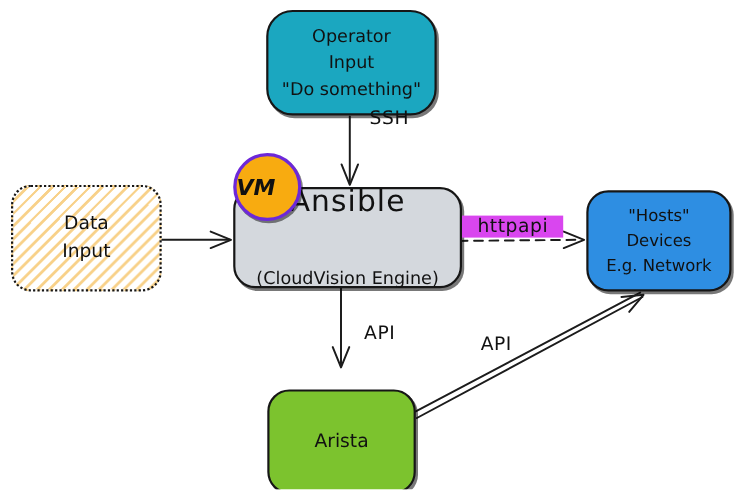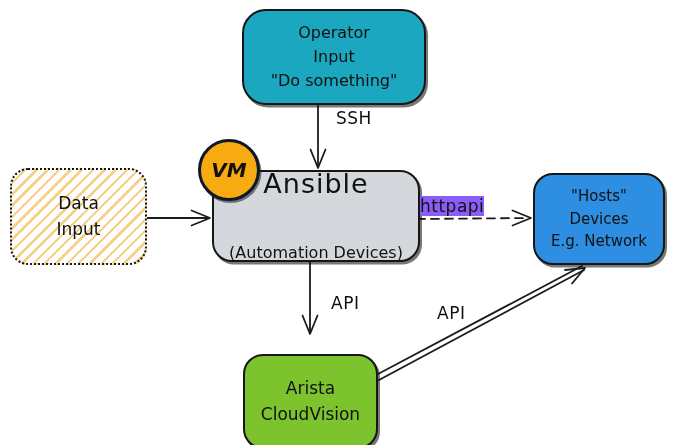--- a/index.html
+++ b/index.html
@@ -26,40 +26,40 @@
     display: flex;
     flex-direction: column;
     align-items: center;
     justify-content: center;
     text-align: center;
     box-shadow: 2px 2.5px 0 rgba(10,10,10,0.55);
   }
   .node .line { line-height: 1.5; white-space: nowrap; }
 
   .node-operator {
-    left: 242px; top: 9px; width: 184px; height: 96px;
+    left: 242px; top: 9px; width: 155px; height: 96px;
     background: var(--c-operator, #1ba7c0);
     border-radius: 24px;
     font-size: 16px;
     align-items: center;
   }
   .node-ansible {
     left: 212px; top: 170px; width: 208px; height: 92px;
     background: var(--c-ansible, #d4d8dd);
     gap: 40px;
   }
   .ansible-title { font-size: 27px; letter-spacing: 1px; line-height: 1.25; }
   .ansible-subtitle { font-size: 16px; line-height: 1.5; white-space: nowrap; }
   .vm-badge {
     position: absolute;
-    left: 198px; top: 139px; width: 62px; height: 62px;
+    left: 212px; top: 139px; width: 62px; height: 62px;
     background: var(--c-vm, #f8ab10);
-    border: 3px solid #0f172a;
+    border: 3px solid #6d28d9;
     border-radius: 50%;
-    display: flex; align-items: center; justify-content: center;
+    display: flex; align-items: center; justify-content: flex-start;
     font-size: 20px; font-weight: bold; font-style: italic;
     z-index: 3;
     box-shadow: 1.5px 2px 0 rgba(10,10,10,0.5);
   }
   .node-datainput {
     left: 10px; top: 168px; width: 137px; height: 97px;
     border: 2.5px dotted #161616;
     border-radius: 18px;
     background: repeating-linear-gradient(135deg,
       var(--c-datainput_stripe, #f8d189) 0 2.5px,
@@ -77,22 +77,22 @@
     background: var(--c-cloudvision, #7cc32e);
     font-size: 17px;
   }
   .edge-label {
     position: absolute;
     font-size: 17px;
     letter-spacing: 0.5px;
     white-space: nowrap;
     z-index: 2;
   }
-  .label-ssh   { left: 336px; top: 108px; text-align: right; }
-  .label-httpapi { left: 420px; top: 196px; background: #8b5cf6; padding: 0 0; }
+  .label-ssh   { left: 336px; top: 98px; text-align: right; }
+  .label-httpapi { left: 420px; top: 196px; background: #d946ef; padding: 0 14px; }
   .label-api-down { left: 331px; top: 293px; }
   .label-api-diag { left: 437px; top: 303px; }
   .stroke { stroke: #1c1c1c; stroke-width: 1.8; fill: none; stroke-linecap: round; stroke-linejoin: round; }
   .dashed { stroke-dasharray: 8 6; }
 </style>
 </head>
 <body>
 
 <div id="canvas">
 
@@ -132,21 +132,21 @@
   </div>
 
   <div class="edge-label label-ssh">SSH</div>
 
   <div class="vm-badge">
     <span>VM</span>
   </div>
 
   <div class="node node-ansible">
     <div class="ansible-title">Ansible</div>
-    <div class="ansible-subtitle">(Automation Devices)</div>
+    <div class="ansible-subtitle">(CloudVision Engine)</div>
   </div>
 
   <div class="node node-datainput">
     <div class="line">Data</div>
     <div class="line">Input</div>
   </div>
 
   <div class="edge-label label-httpapi">httpapi</div>
 
   <div class="node node-hosts">
@@ -154,16 +154,15 @@
     <div class="line">Devices</div>
     <div class="line">E.g. Network</div>
   </div>
 
   <div class="edge-label label-api-down">API</div>
 
   <div class="edge-label label-api-diag">API</div>
 
   <div class="node node-cloudvision">
     <div class="line">Arista</div>
-    <div class="line">CloudVision</div>
   </div>
 
 </div>
 
 </body></html>

